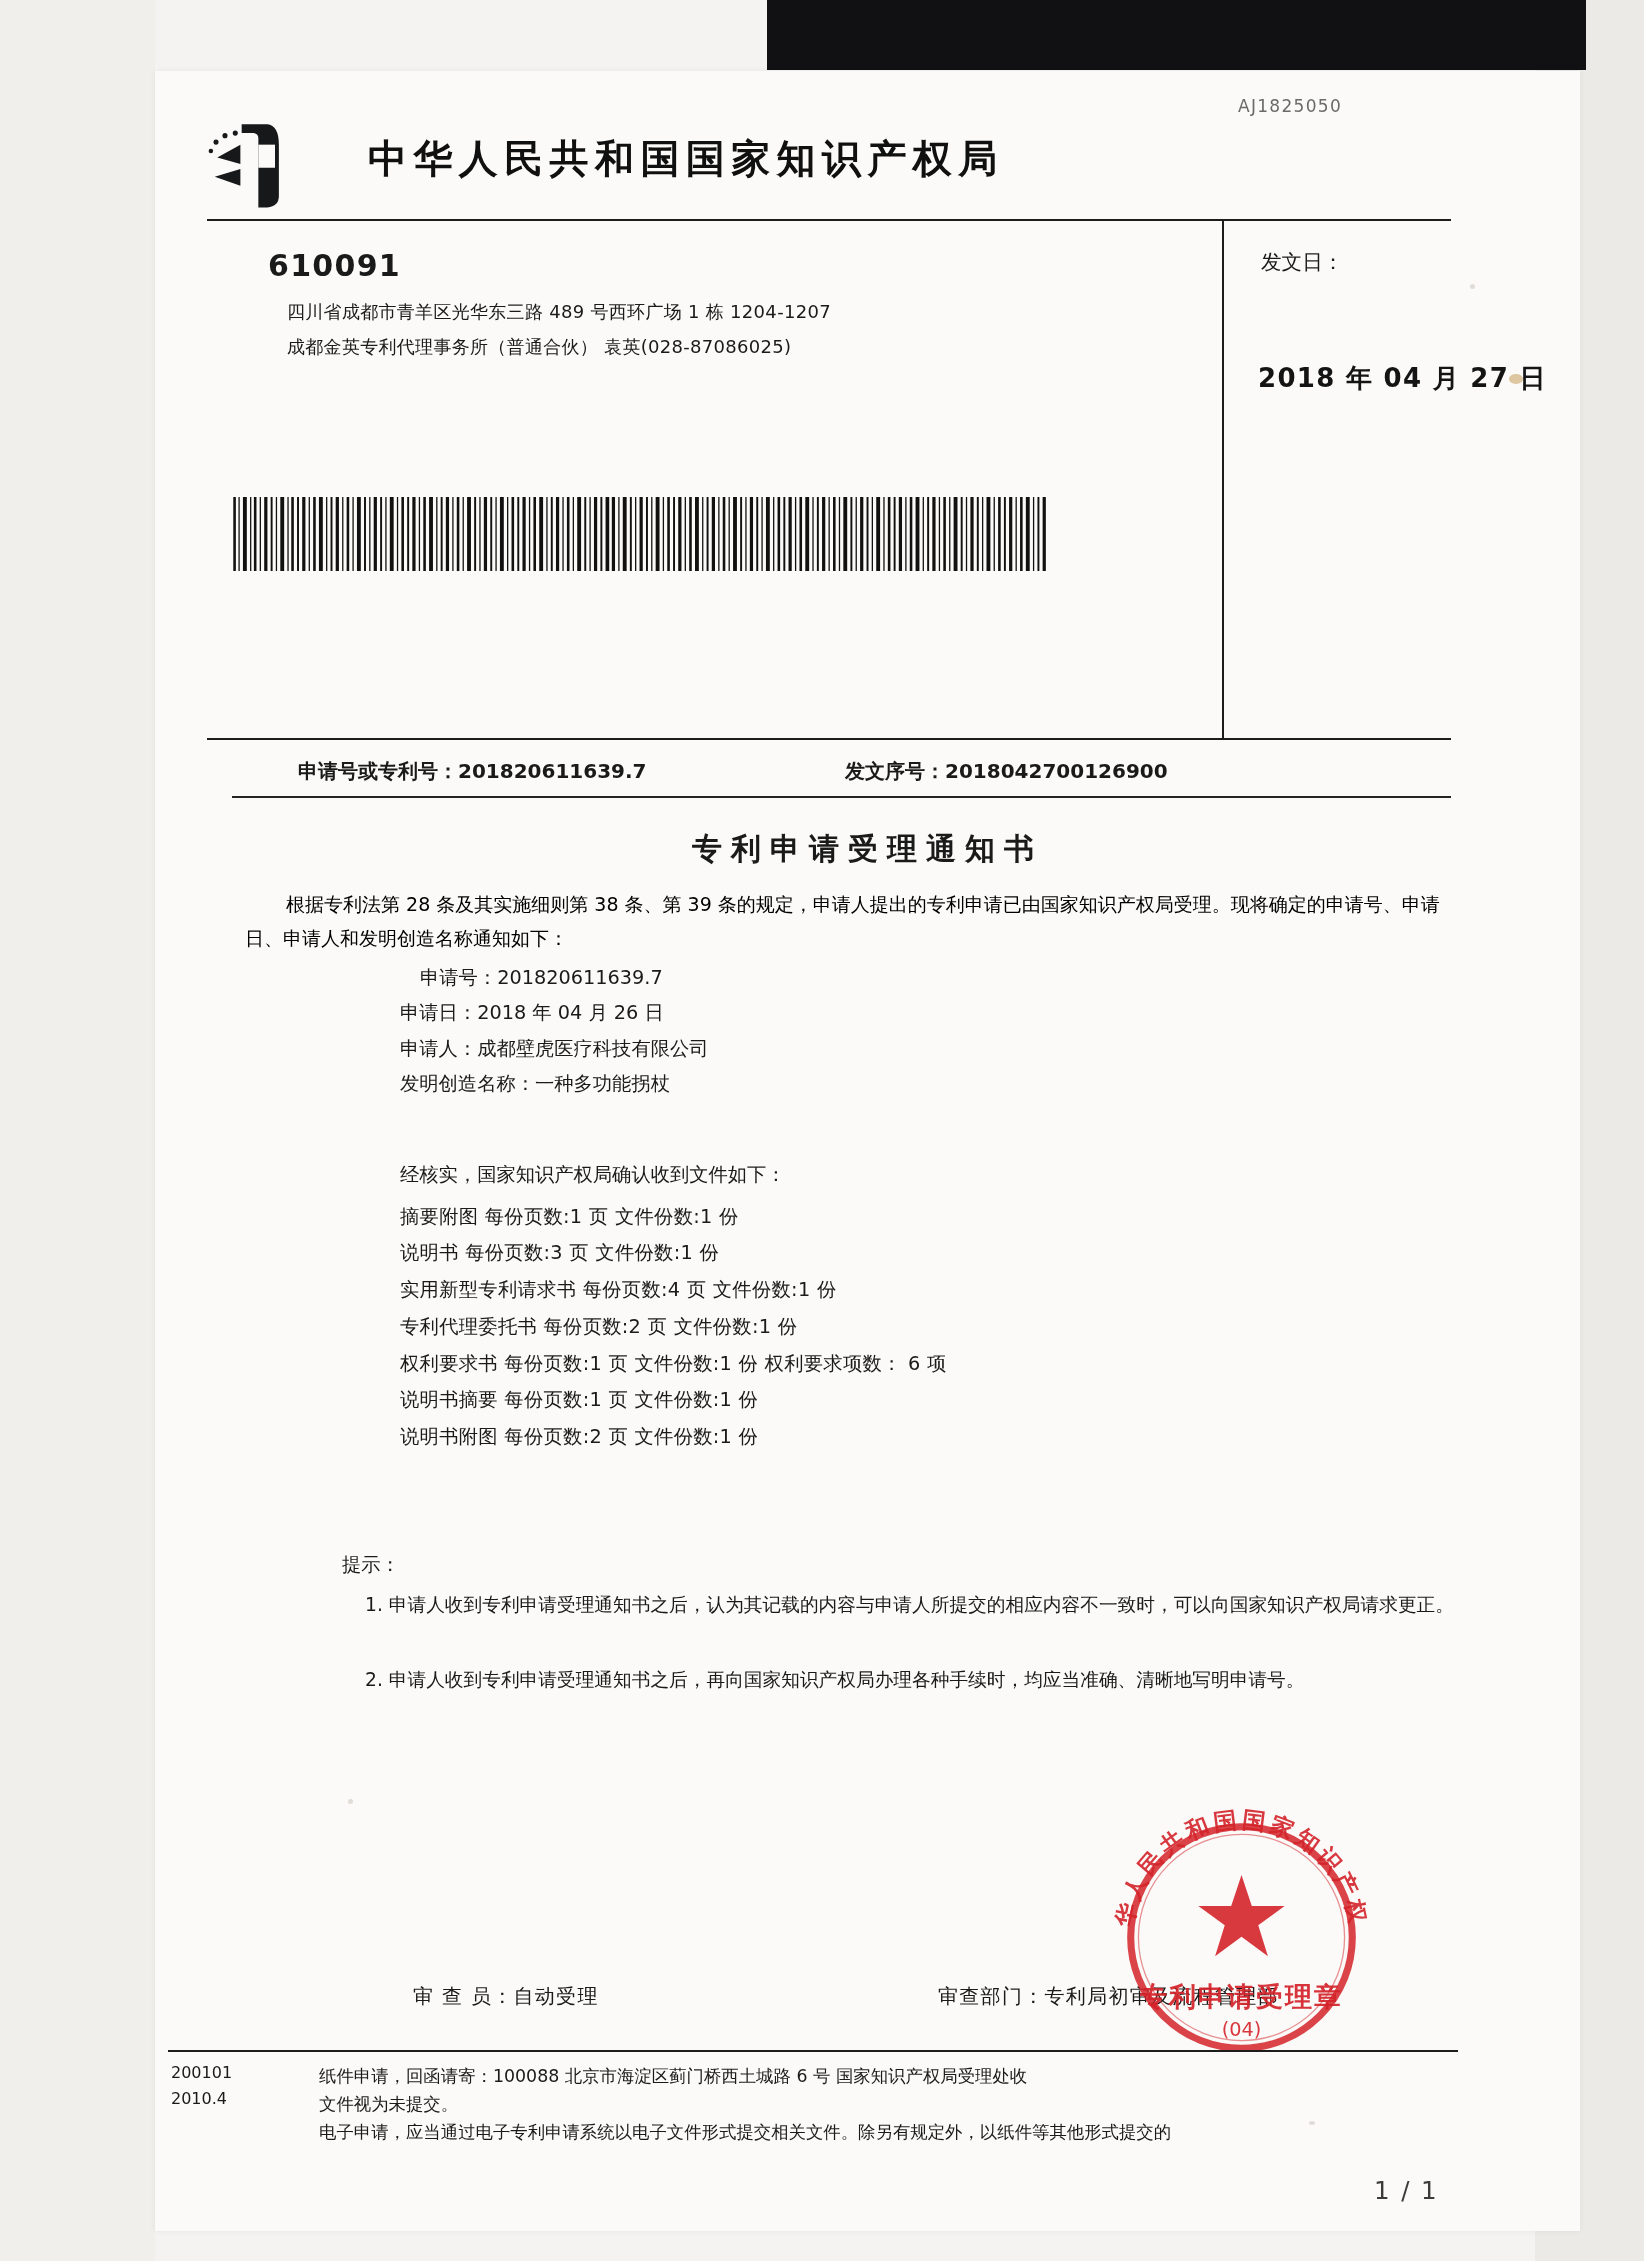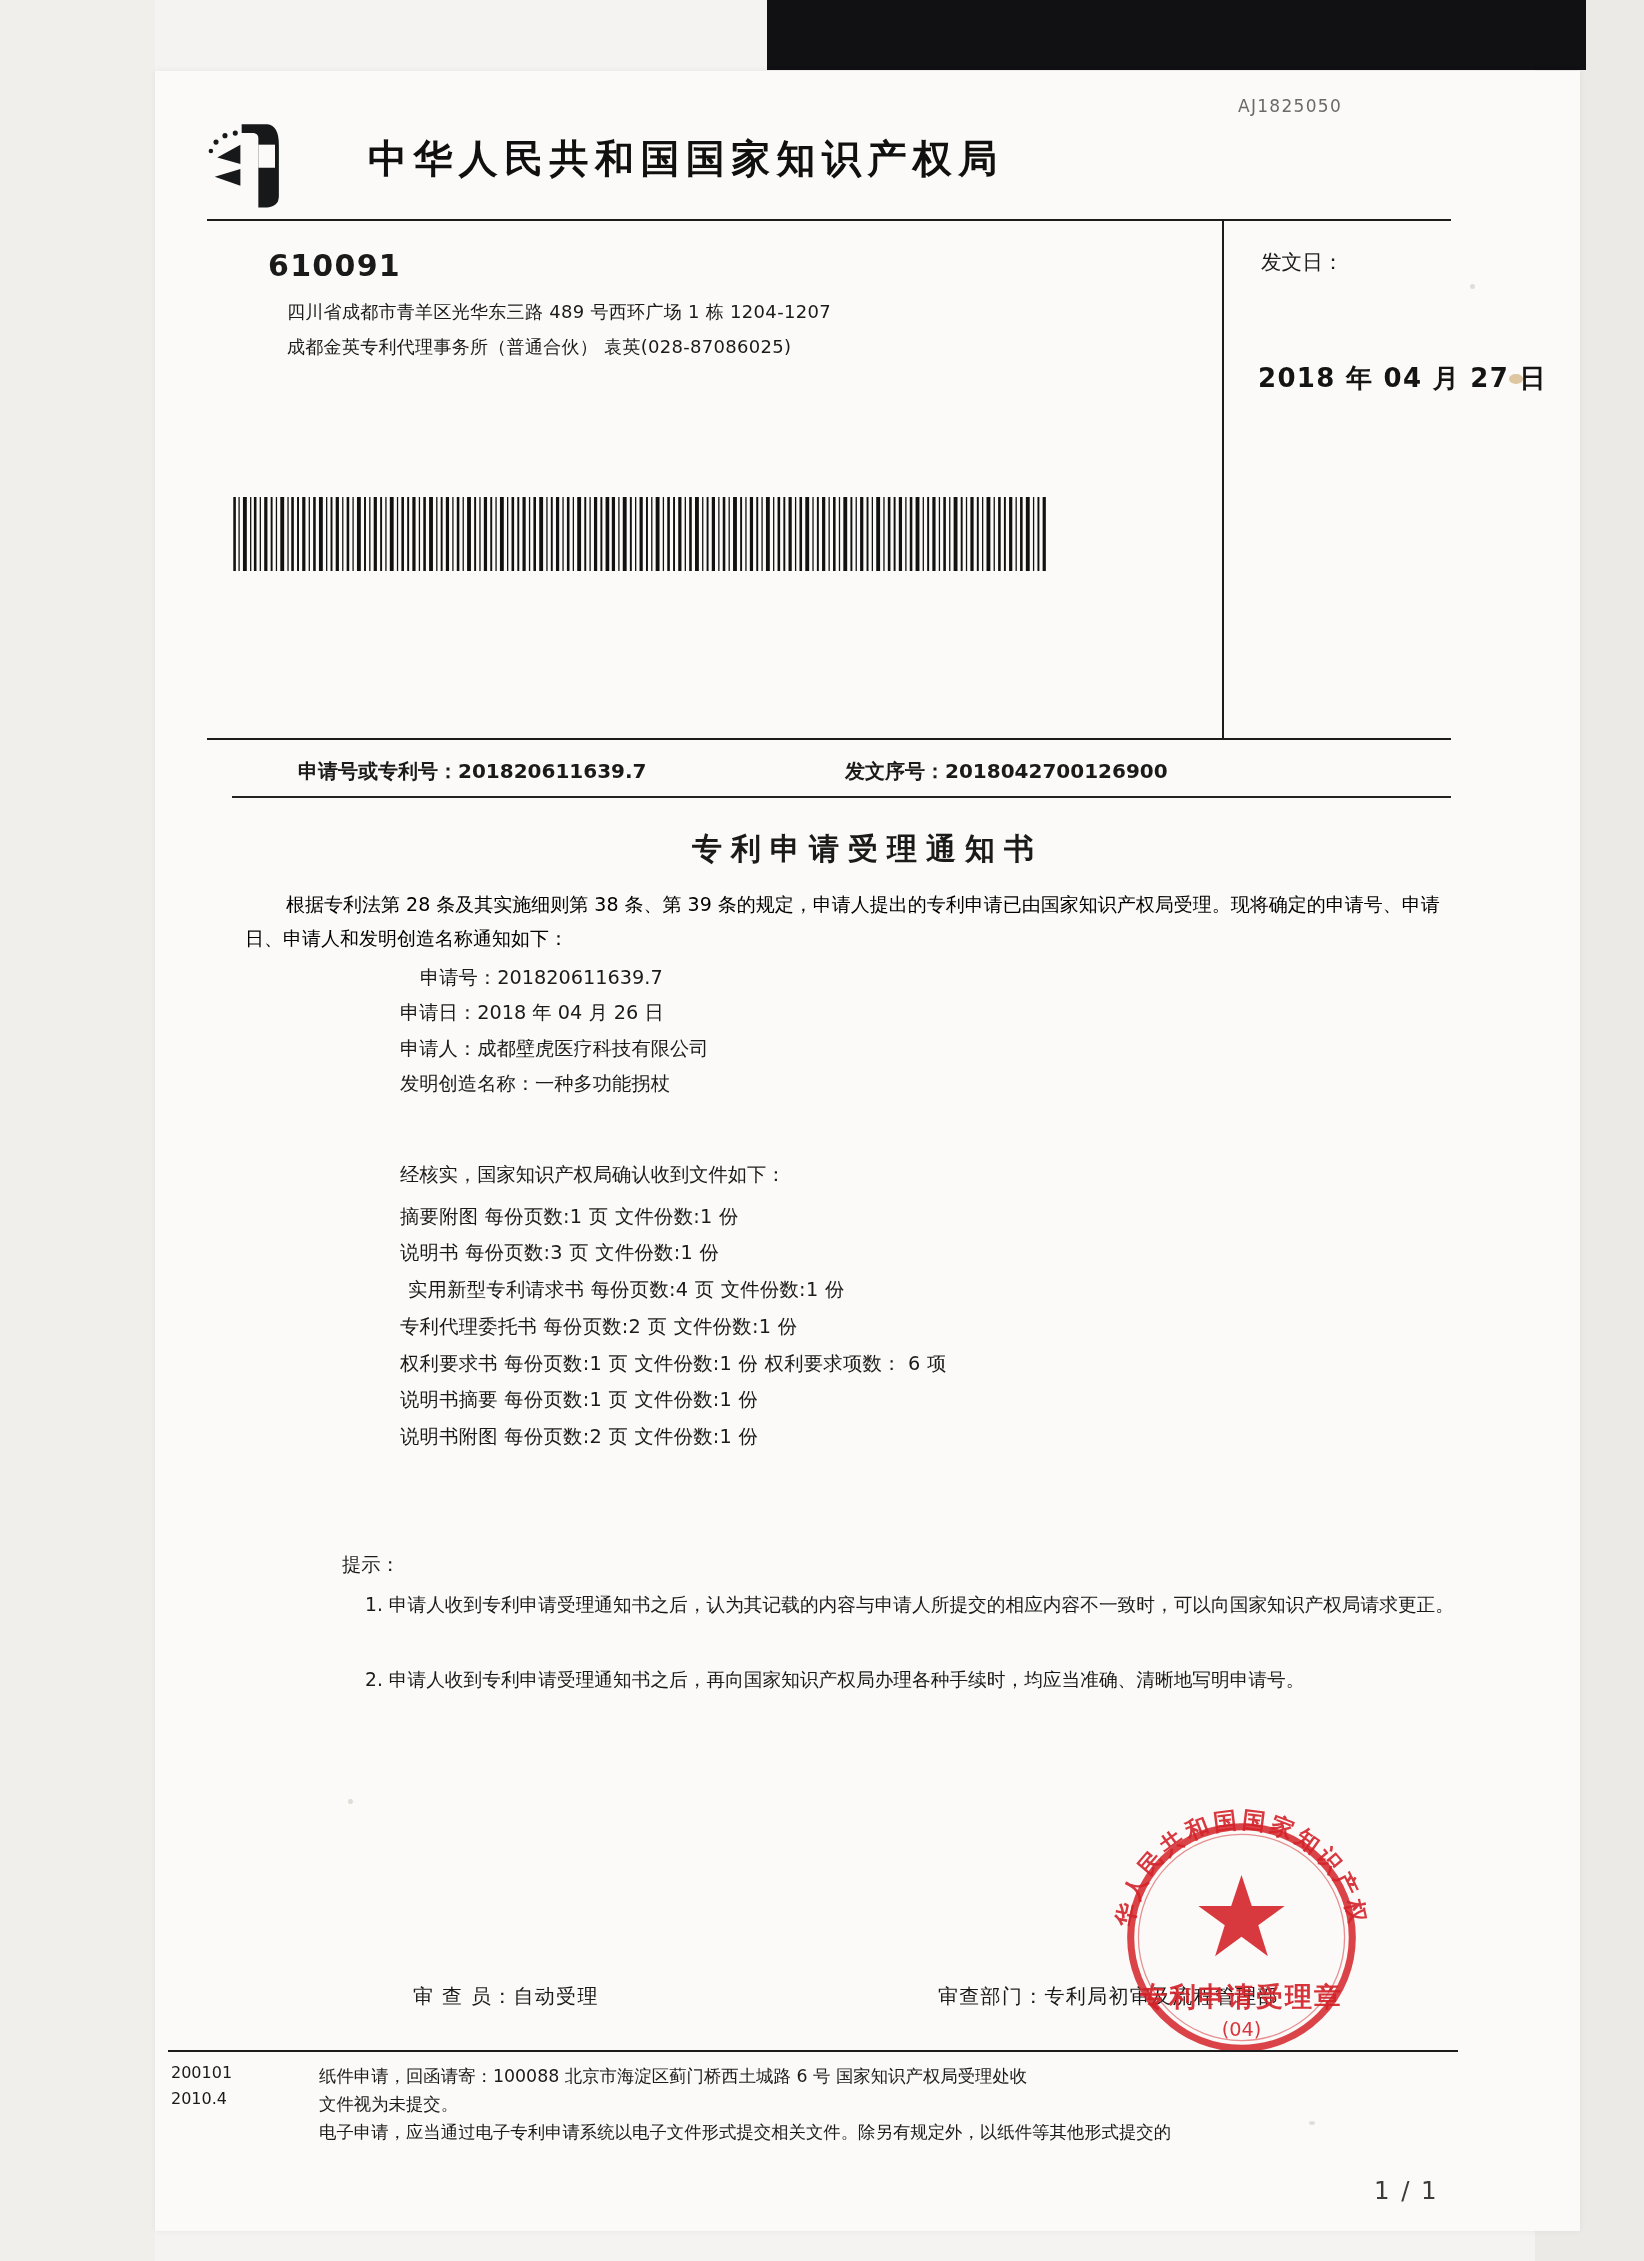--- a/index.html
+++ b/index.html
@@ -214,21 +214,21 @@
   .f1 { left: 245px; top: 893px; margin-left: 20px; }
   .f2 { left: 245px; top: 928px; }
   .f3 { left: 245px; top: 964px; }
   .f4 { left: 245px; top: 999px; }
 
   .confirm-line { position: absolute; left: 245px; top: 1090px; font-size: 19.3px; }
 
   .doc-item { position: absolute; left: 245px; font-size: 19.3px; letter-spacing: 0.3px; }
   .d0 { top: 1132px; }
   .d1 { top: 1168px; }
-  .d2 { top: 1205px; margin-left: 8px; }
+  .d2 { top: 1205px; }
   .d3 { top: 1242px; }
   .d4 { top: 1279px; }
   .d5 { top: 1315px; }
   .d6 { top: 1352px; }
 
   .tips-label { position: absolute; left: 187px; top: 1480px; font-size: 19.3px; }
   .tip { position: absolute; font-size: 18.7px; line-height: 32px; }
   .t1 { left: 210px; top: 1518px; width: 1096px; }
   .t2 { left: 210px; top: 1593px; width: 1096px; }
   .t3 { left: 210px; top: 1628px; width: 1096px; }

